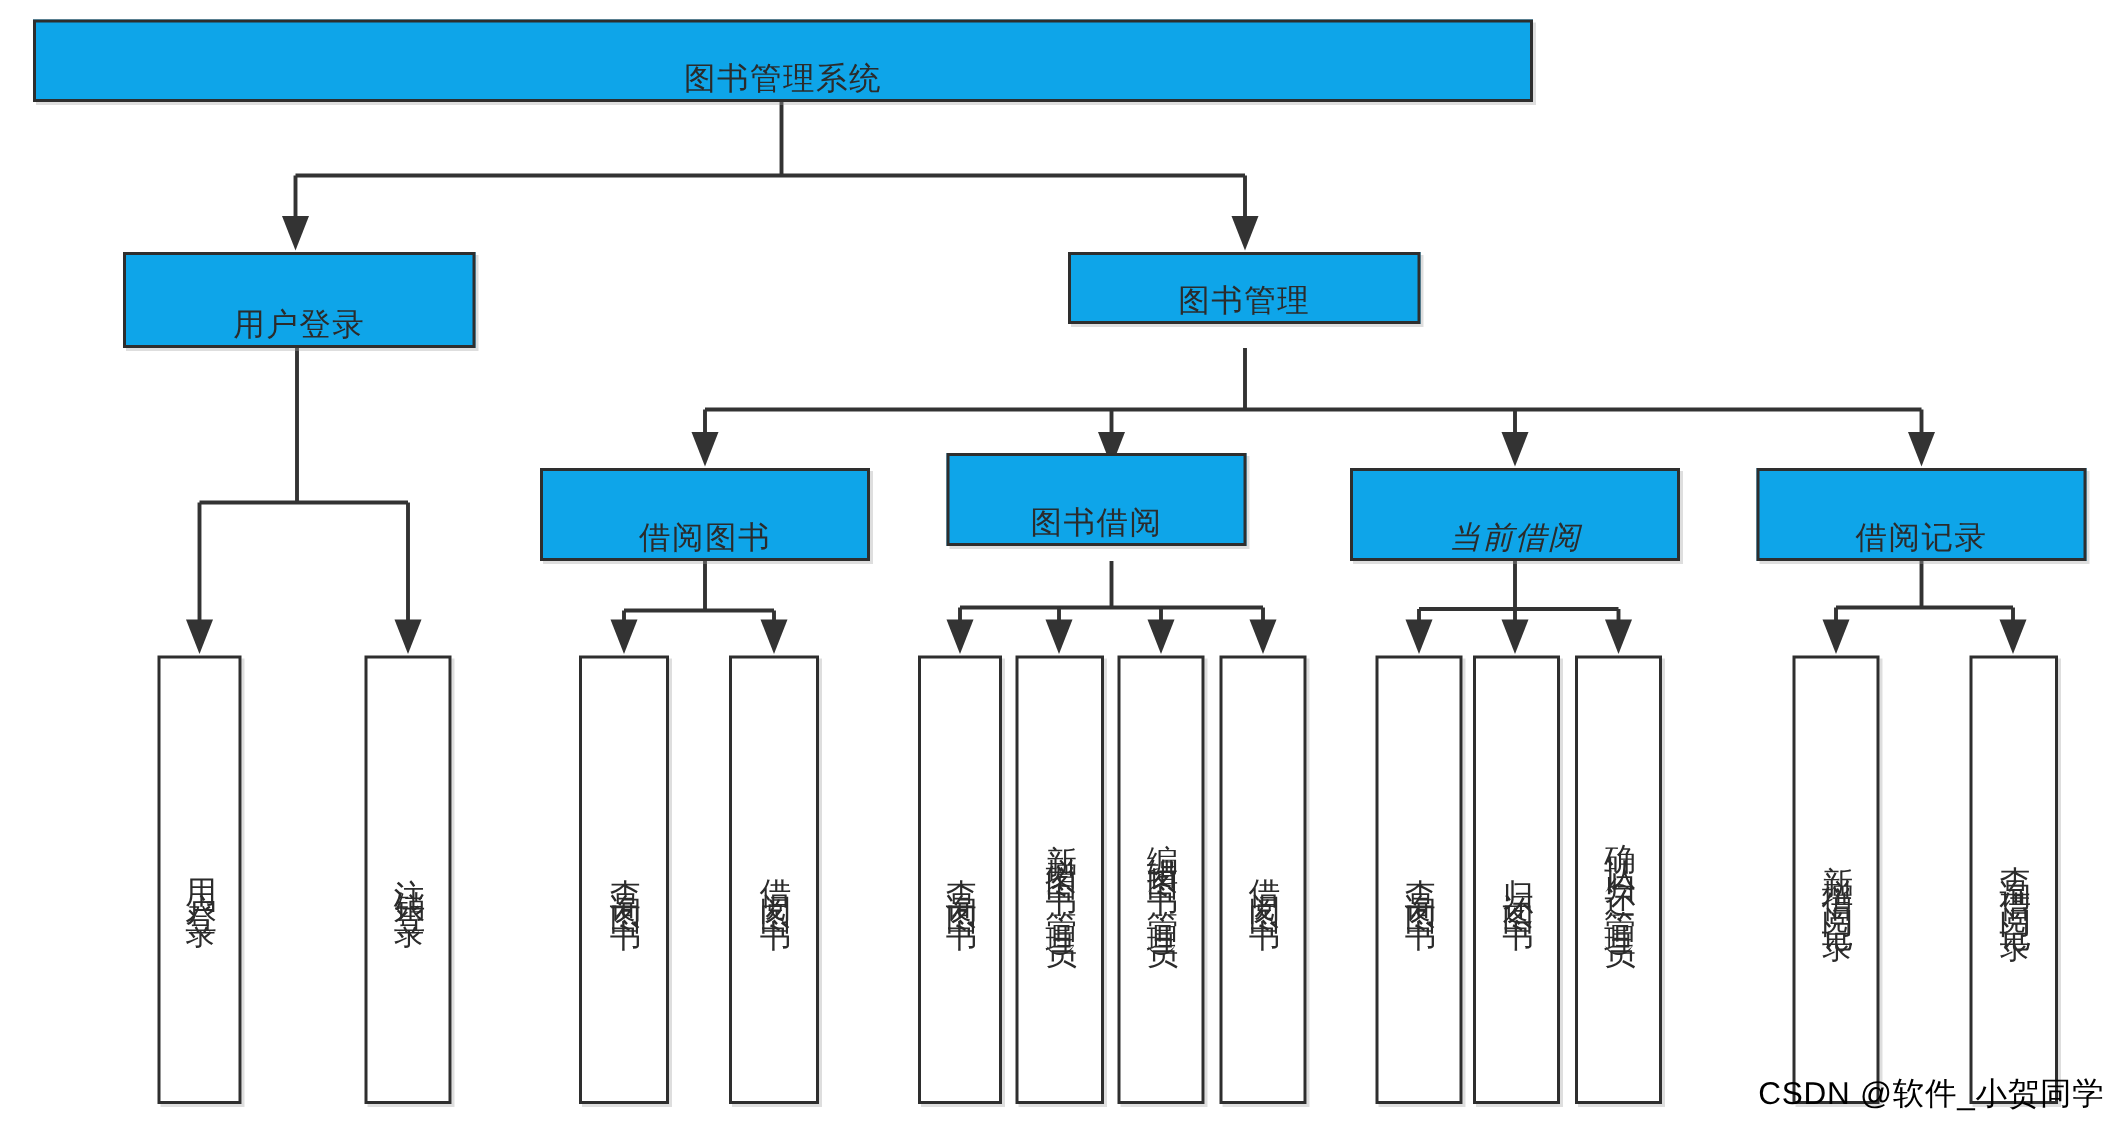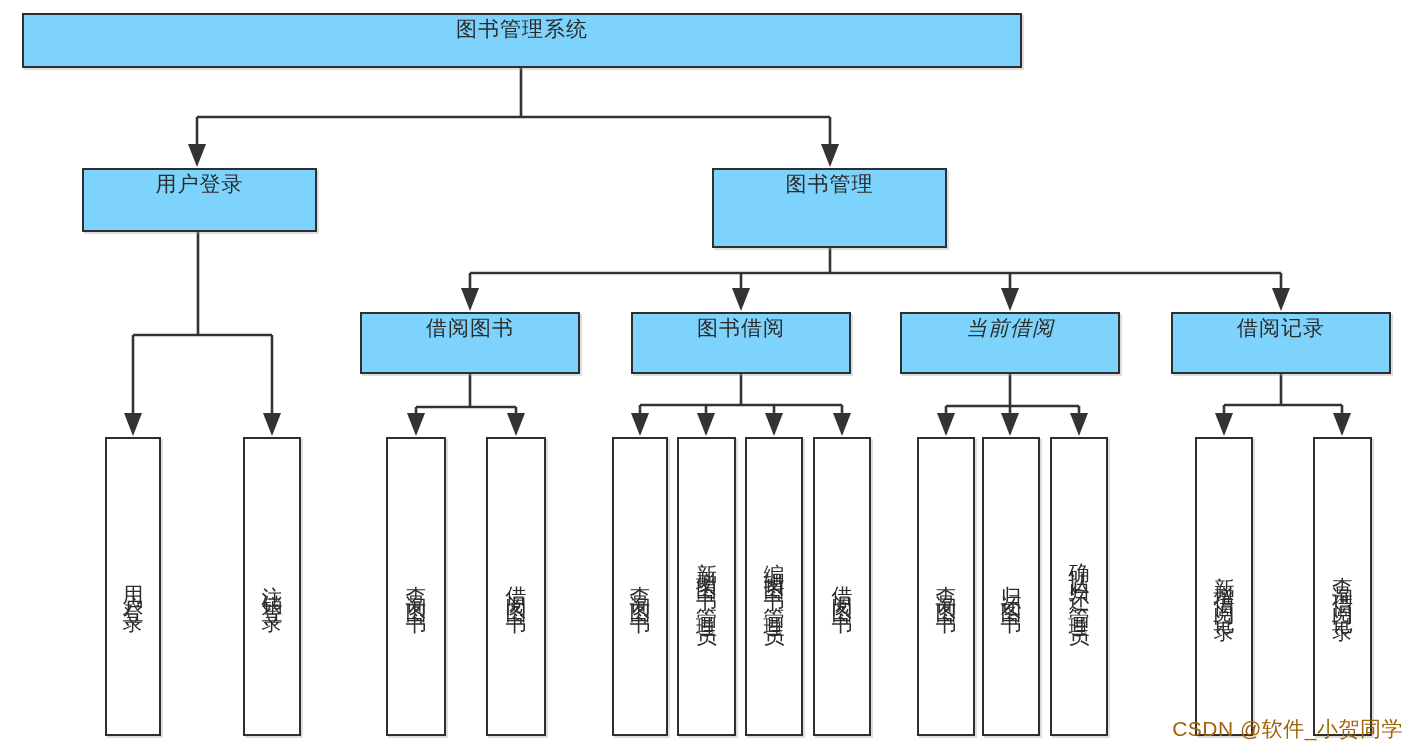--- a/index.html
+++ b/index.html
@@ -14,23 +14,23 @@
   }
   .connectors {
     position: absolute;
     left: 0; top: 0;
     width: 1405px; height: 747px;
   }
   .hbox {
     position: absolute;
     box-sizing: border-box;
     border: 2px solid #2e2e2e;
-    background: #7dd3fc;
+    background: #0ea5e9;
     display: flex;
-    align-items: flex-start;
+    align-items: flex-end;
     justify-content: center;
     font-size: 21px;
     letter-spacing: 1px;
     box-shadow: 2px 2px 0 rgba(160,160,160,0.35);
     z-index: 2;
   }
   .vbox {
     position: absolute;
     box-sizing: border-box;
     top: 437px;
@@ -45,21 +45,21 @@
     font-size: 21px;
     letter-spacing: 9px;
     box-shadow: 2px 2px 0 rgba(160,160,160,0.35);
     z-index: 2;
   }
   .watermark {
     position: absolute;
     right: 2px;
     bottom: 4px;
     font-size: 21px;
-    color: #a16207;
+    color: #000000;
     white-space: nowrap;
     z-index: 5;
     letter-spacing: 0.5px;
     margin-left: 38px;
   }
 </style>
 </head>
 <body>
 
 <div class="stage">
@@ -130,28 +130,28 @@
     </g>
   </svg>
 
   <div class="hbox" style="left:22px; top:13px; width:1000px; height:55px;">
     <span>图书管理系统</span>
   </div>
 
   <div class="hbox" style="left:82px; top:168px; width:235px; height:64px;">
     <span>用户登录</span>
   </div>
-  <div class="hbox" style="left:712px; top:168px; width:235px; height:80px;">
+  <div class="hbox" style="left:712px; top:168px; width:235px; height:48px;">
     <span>图书管理</span>
   </div>
 
   <div class="hbox" style="left:360px; top:312px; width:220px; height:62px;">
     <span>借阅图书</span>
   </div>
-  <div class="hbox" style="left:631px; top:312px; width:220px; height:62px;">
+  <div class="hbox" style="left:631px; top:302px; width:200px; height:62px;">
     <span>图书借阅</span>
   </div>
   <div class="hbox" style="left:900px; top:312px; width:220px; height:62px;font-style:italic;">
     <span>当前借阅</span>
   </div>
   <div class="hbox" style="left:1171px; top:312px; width:220px; height:62px;">
     <span>借阅记录</span>
   </div>
 
   <div class="vbox" style="left:105px; width:56px;">

